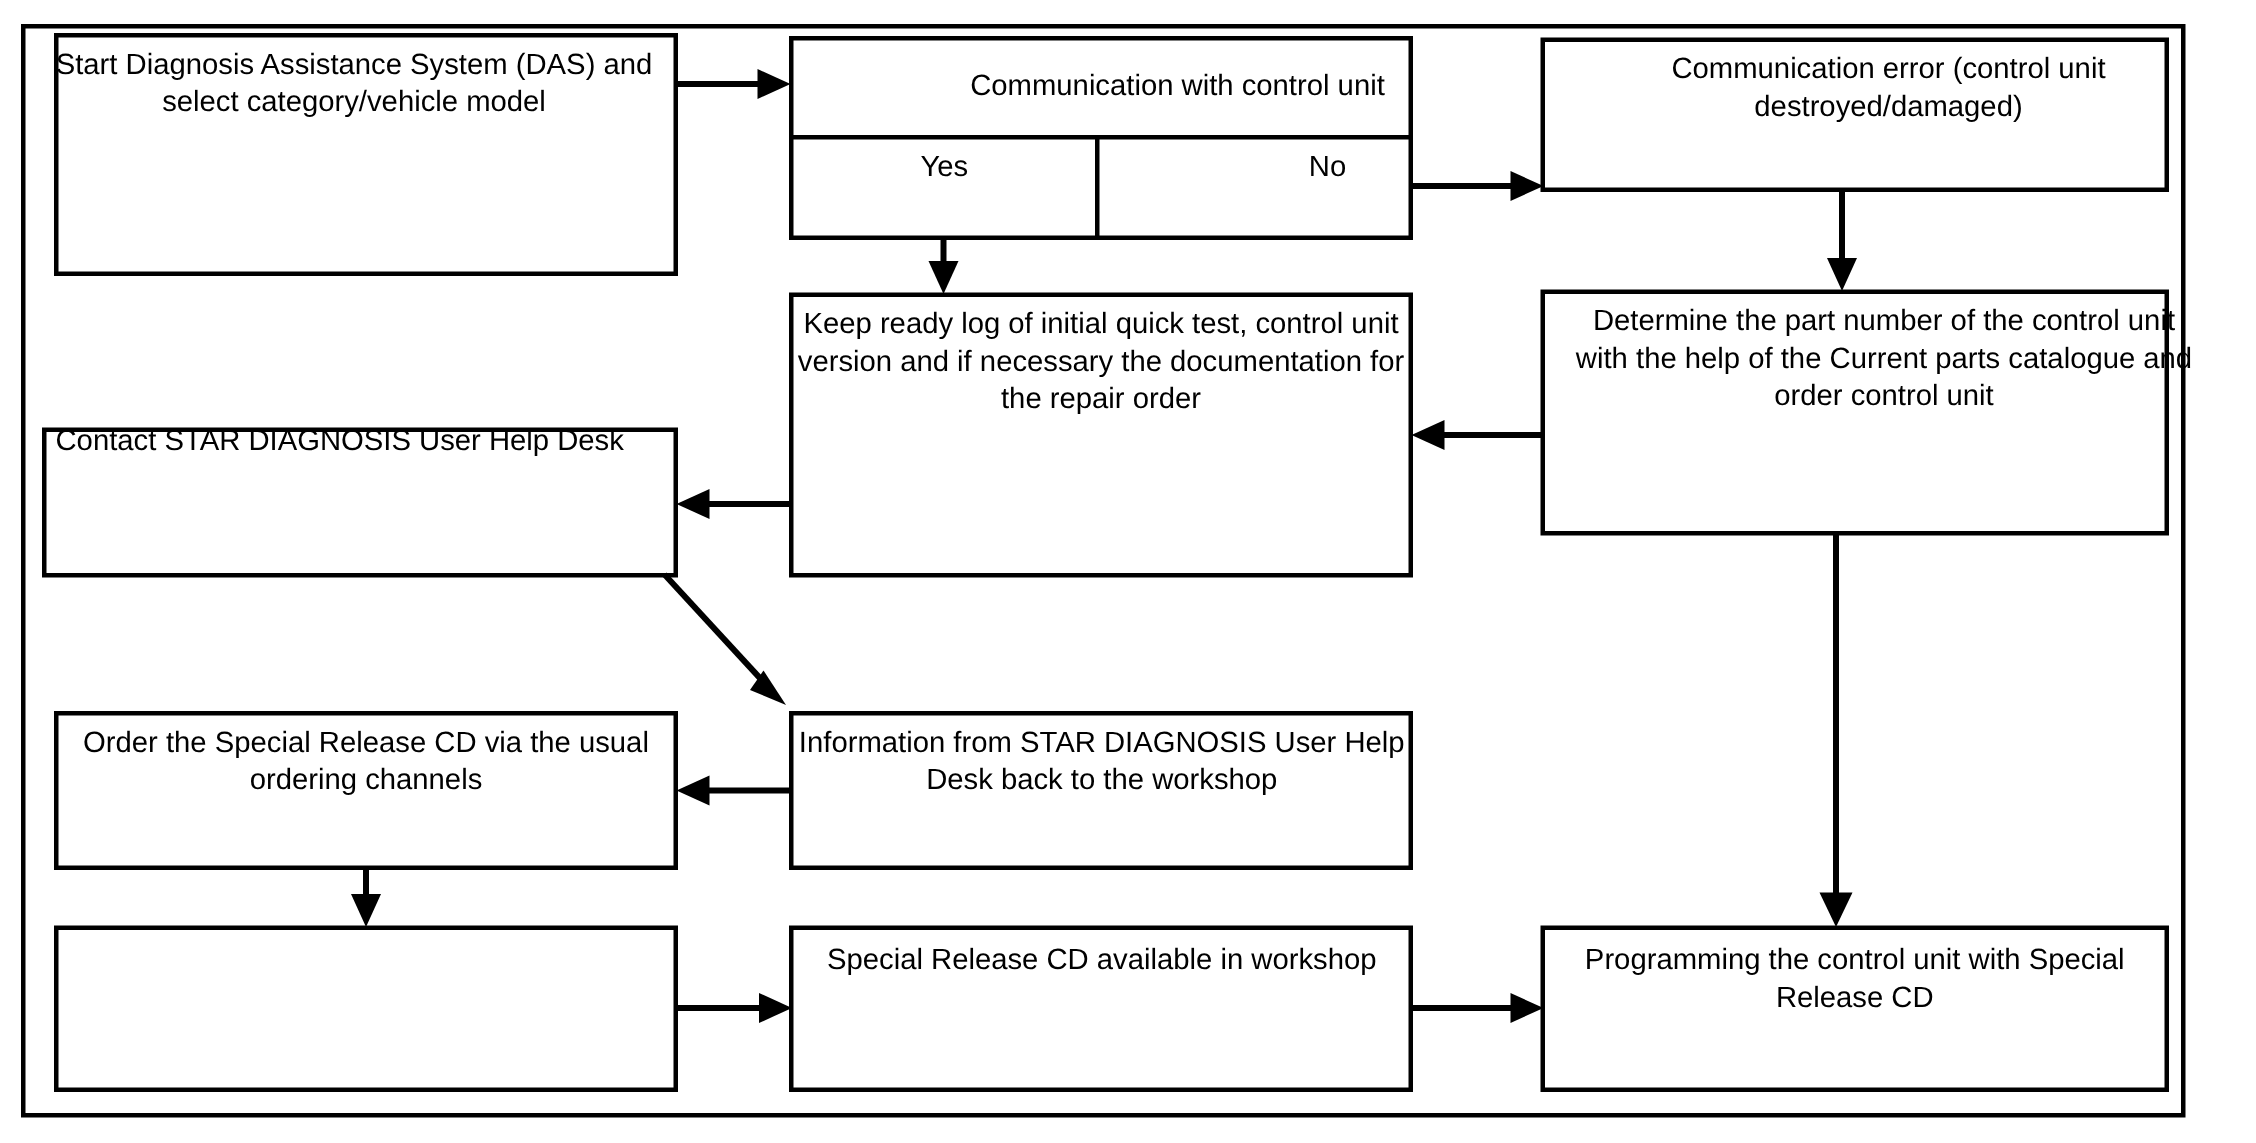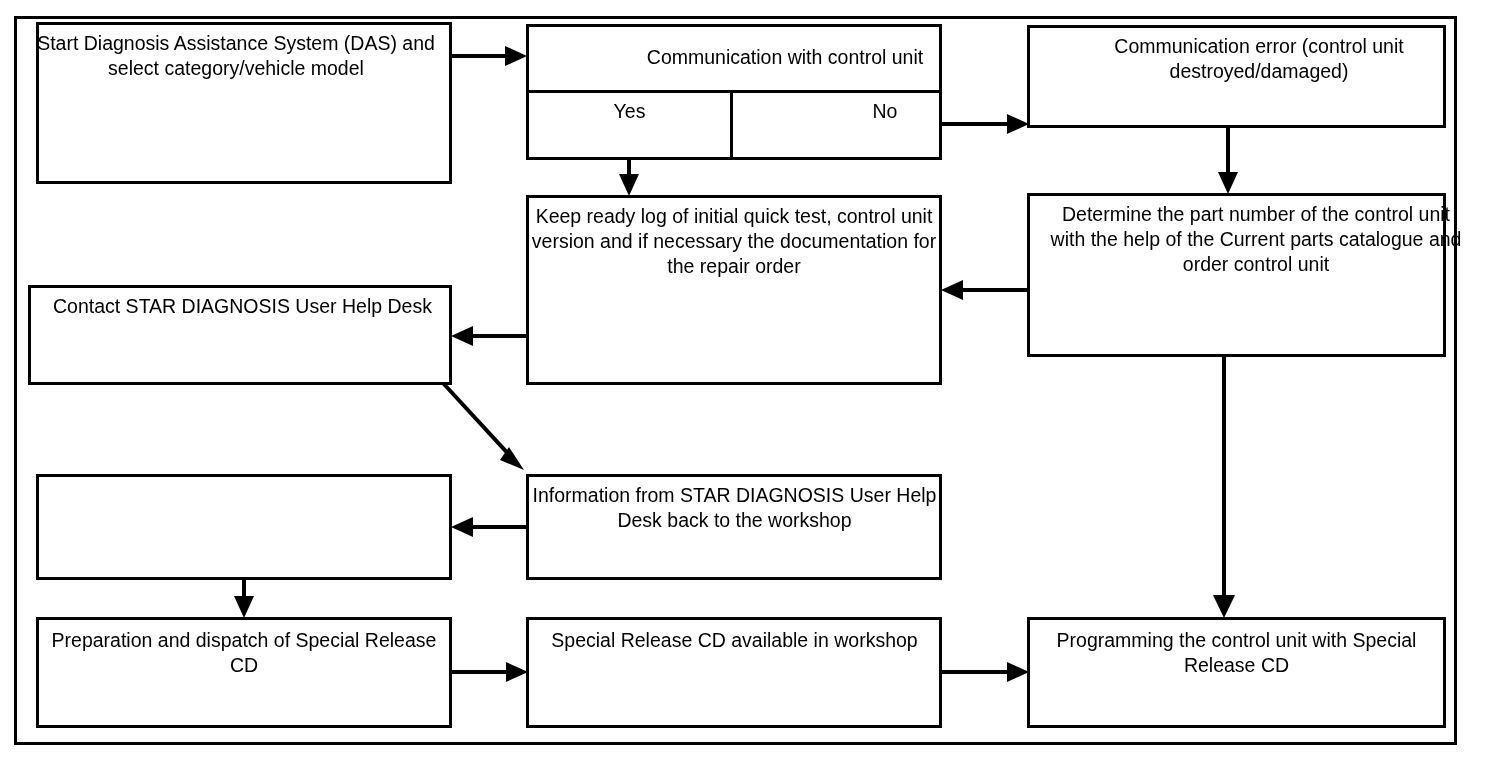--- a/index.html
+++ b/index.html
@@ -163,24 +163,24 @@
   <div class="node-label" style="left:528px; top:99px; width:203px; height:30px;">Yes</div>
 
   <div class="node-label" style="left:734px; top:99px; width:206px; height:30px;padding-left:48px;">No</div>
 
   <div class="node-label" style="left:1057px; top:34px; width:404px; height:60px;">Communication error (control unit destroyed/damaged)</div>
 
   <div class="node-label" style="left:529px; top:204px; width:410px; height:80px;">Keep ready log of initial quick test, control unit version and if necessary the documentation for the repair order</div>
 
   <div class="node-label" style="left:1029px; top:202px; width:414px; height:80px;margin-left:20px;">Determine the part number of the control unit with the help of the Current parts catalogue and order control unit</div>
 
-  <div class="node-label" style="left:32px; top:294px; width:414px; height:60px; justify-content:flex-start; padding-left:21px; box-sizing:border-box;">Contact STAR DIAGNOSIS User Help Desk</div>
+  <div class="node-label" style="left:32px; top:282px; width:414px; height:60px; justify-content:flex-start; padding-left:5px; box-sizing:border-box;">Contact STAR DIAGNOSIS User Help Desk</div>
 
+  <div class="node-label" style="left:37px; top:483px; width:414px; height:60px;">Order the Special Release CD via the usual ordering channels</div>
 
   <div class="node-label" style="left:528px; top:483px; width:413px; height:60px;">Information from STAR DIAGNOSIS User Help Desk back to the workshop</div>
 
-  <div class="node-label" style="left:37px; top:628px; width:414px; height:60px;">Preparation and dispatch of Special Release CD</div>
 
   <div class="node-label" style="left:528px; top:628px; width:413px; height:60px;">Special Release CD available in workshop</div>
 
   <div class="node-label" style="left:1029px; top:628px; width:415px; height:60px;">Programming the control unit with Special Release CD</div>
 
 </div>
 
 </body></html>

